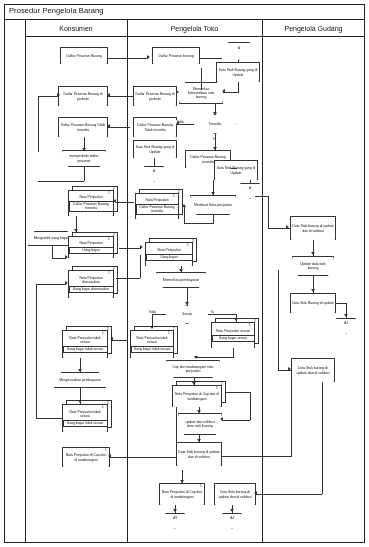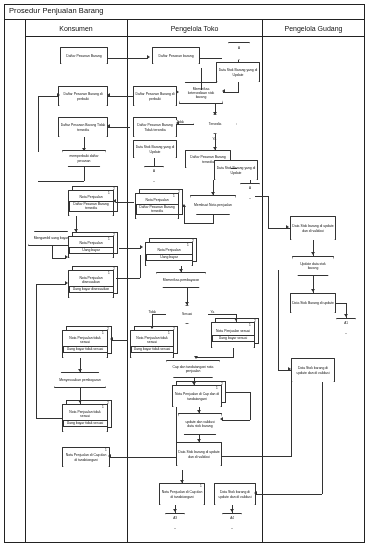--- a/index.html
+++ b/index.html
@@ -66,21 +66,21 @@
   .arw-u{border-left:2px solid transparent;border-right:2px solid transparent;border-bottom:3px solid #333;}
   .elbl{position:absolute;font-size:3.2px;color:#111;background:#fff;padding:0 .5px;white-space:nowrap;}
 </style>
 </head>
 <body>
 
 <div id="page">
 
   <div class="frame"></div>
   <div class="title-bar"></div>
-  <div class="title-text">Prosedur Penjualan Barang</div>
+  <div class="title-text">Prosedur Pengelola Barang</div>
 
   <div class="lane-div" style="left:25px;height:523px;"></div>
   <div class="lane-div" style="left:127px;height:523px;"></div>
   <div class="lane-div" style="left:262px;height:523px;"></div>
   <div class="hdr-rule" style="left:25px;width:340px;"></div>
 
   <div class="lane-hdr" style="left:25px;width:102px;">Konsumen</div>
   <div class="lane-hdr" style="left:127px;width:135px;">Pengelola Toko</div>
   <div class="lane-hdr" style="left:262px;width:103px;">Pengelola Gudang</div>
 

